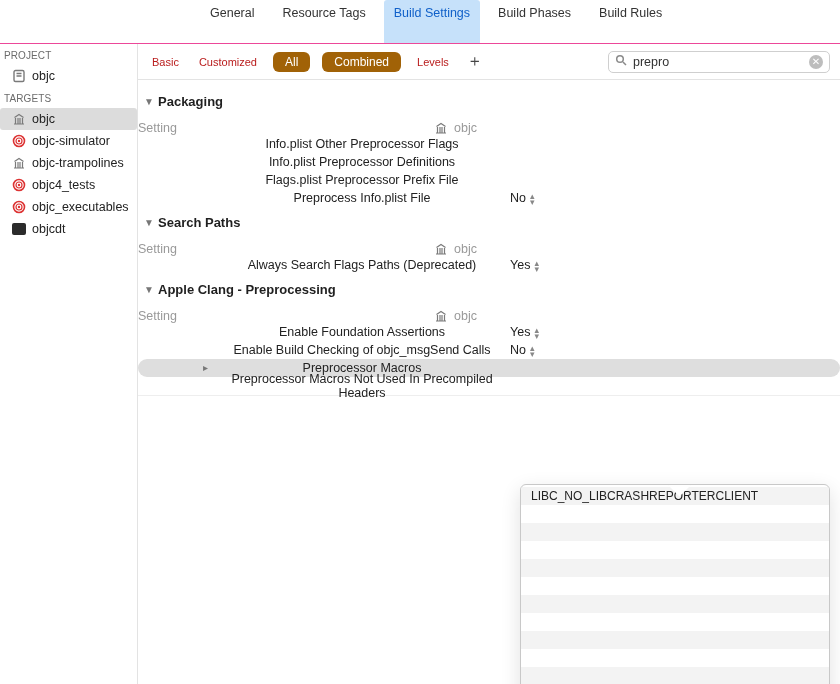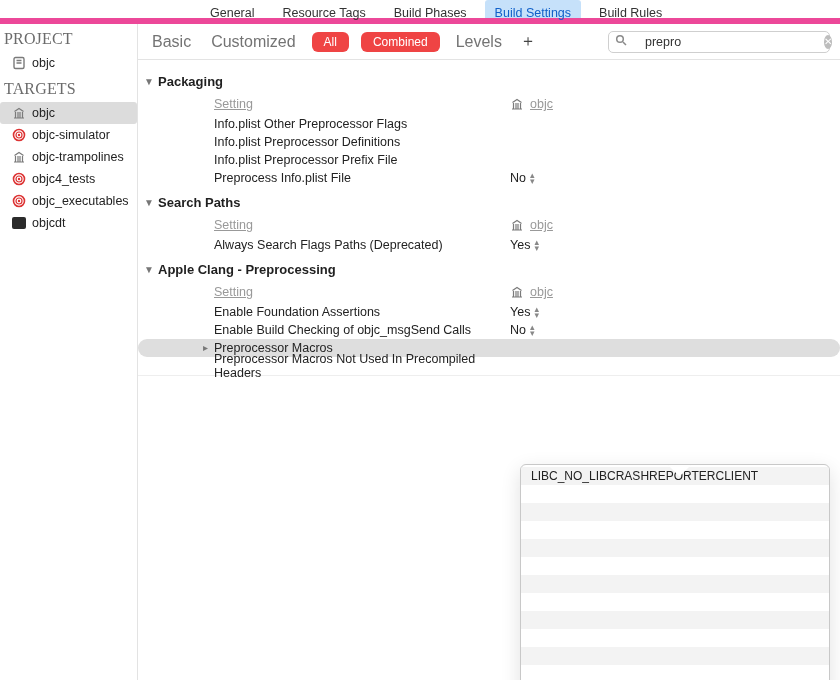--- a/index.html
+++ b/index.html
@@ -7,25 +7,25 @@
     margin: 0;
     font-family: -apple-system, "Helvetica Neue", Arial, sans-serif;
     font-size: 13px;
     color: #222;
     background: #fff;
     width: 840px;
     height: 684px;
     overflow: hidden;
   }
   .top-tabs {
-    height: 24px;
+    height: 44px;
     display: flex;
     align-items: stretch;
     padding-left: 200px;
-    border-bottom: 6px solid #ec4899;
+    border-bottom: 1px solid #ec4899;
     gap: 8px;
   }
   .top-tabs .tab {
     padding: 6px 10px 4px 10px;
     font-size: 12.5px;
     color: #333;
     cursor: default;
   }
   .top-tabs .tab.active {
     background: #c6e1fa;
@@ -35,25 +35,24 @@
   .main-row { display: flex; height: calc(684px - 28px); }
   .sidebar {
     width: 138px;
     border-right: 1px solid #e3e3e3;
     font-size: 12.5px;
     background: #fff;
     display: flex;
     flex-direction: column;
   }
   .side-header {
-    font-size: 16px;
+    font-size: 10px;
     color: #6b6b6b;
     padding: 6px 6px 4px 4px;
     letter-spacing: .01em;
-    font-family: Liberation Serif, serif;
   }
   .side-item {
     display: flex;
     align-items: center;
     gap: 6px;
     padding: 4px 6px 4px 12px;
     cursor: default;
   }
   .side-item.selected { background: #dcdcdc; border-radius: 3px; }
   .icon { width: 14px; height: 14px; display: inline-flex; align-items: center; justify-content: center; }
@@ -73,39 +72,39 @@
     background: #eee;
     border-radius: 6px;
     overflow: hidden;
   }
   .toolbar .seg .segbtn {
     font-size: 12px;
     padding: 3px 12px;
     color: #333;
     cursor: default;
   }
-  .toolbar .seg .segbtn.active { background: #ef4444; color: #fff; }
+  .toolbar .seg .segbtn.active { background: #a16207; color: #fff; }
   .toolbar .plain {
-    font-size: 16px;
-    color: #737373;
+    font-size: 11px;
+    color: #b91c1c;
     padding: 3px 4px;
   }
   .toolbar .plus {
     width: 20px; height: 20px; display: flex; align-items: center; justify-content: center;
     color: #444; font-size: 16px; cursor: default;
   }
   .spacer { flex: 1; }
   .search {
     width: 222px;
     height: 22px;
     border: 1px solid #cfcfcf;
     border-radius: 5px;
     display: flex; align-items: center;
     padding: 0 6px;
-    gap: 16px;
+    gap: 4px;
     color: #6e6e6e;
   }
   .search input {
     border: none; outline: none; flex: 1; font-size: 12.5px; color: #333; background: transparent;
   }
   .search .clear {
     width: 14px; height: 14px; border-radius: 50%; background: #bdbdbd; color: #fff;
     display: flex; align-items: center; justify-content: center; font-size: 10px; cursor: default;
   }
   .settings-body {
@@ -118,43 +117,41 @@
     display: flex; align-items: center;
     font-weight: 600;
     font-size: 13px;
     padding: 8px 0 4px 6px;
     color: #1f1f1f;
     gap: 4px;
   }
   .tri { font-size: 10px; color: #777; width: 10px; }
   .columns-header {
     display: flex;
-    padding-left: 76px;
     color: #999;
     font-size: 12.5px;
     height: 22px;
-    align-items: center;
-    text-decoration: underline;
+    align-items: flex-end;
   }
   .col-left { width: 296px; }
   .col-right { display: flex; align-items: center; gap: 6px; }
   .row {
     display: flex;
     padding-left: 76px;
     height: 18px;
     align-items: center;
     font-size: 12.5px;
     color: #222;
   }
-  .row .name { width: 296px; }
+  .row .name { width: 296px; text-align: center; }
   .row .name.expandable { position: relative; }
   .row .name.expandable::before {
     content: "▸"; position: absolute; left: -11px; color: #777; font-size: 10px; top: 1px;
   }
-  .row .value { color: #222; display: flex; align-items: center; gap: 4px; }
+  .row .value { color: #222; display: flex; align-items: flex-end; gap: 4px; }
   .arrows { font-size: 9px; color: #888; line-height: 6px; }
   .row.selected { background: #dedede; border-radius: 9px; }
   .stripe-rows { border-top: 1px solid #eee; }
   .stripe {
     height: 18px;
     border-bottom: 0;
   }
   .popover {
     position: absolute;
     right: 10px;
@@ -197,22 +194,22 @@
   .target-red svg circle.mid{ stroke:#d33; fill:none; stroke-width:1.2;}
   .target-red svg circle.dot{ fill:#d33; }
   .term-icon { width:14px;height:12px;background:#2b2b2b;border-radius:2px;}
 </style>
 </head>
 <body>
 
 <div class="top-tabs">
   <div class="tab">General</div>
   <div class="tab">Resource Tags</div>
+  <div class="tab active">Build Settings</div>
   <div class="tab">Build Phases</div>
-  <div class="tab active">Build Settings</div>
   <div class="tab">Build Rules</div>
 </div>
 
 <div class="main-row">
   <div class="sidebar">
     <div class="side-header">PROJECT</div>
     <div class="side-item">
       <span class="icon proj-icon">
         <svg width="14" height="14" viewBox="0 0 14 14">
             <rect x="2" y="1.5" width="10" height="11" rx="1.5"></rect>
@@ -320,21 +317,21 @@
           <span>objc</span>
         </div>
       </div>
       <div class="row">
         <div class="name">Info.plist Other Preprocessor Flags</div>
       </div>
       <div class="row">
         <div class="name">Info.plist Preprocessor Definitions</div>
       </div>
       <div class="row">
-        <div class="name">Info.plist Preprocessor Prefix File</div>
+        <div class="name">Flags.plist Preprocessor Prefix File</div>
       </div>
       <div class="row">
         <div class="name">Preprocess Info.plist File</div>
         <div class="value">
           <span>No</span>
           <span class="arrows">▴<br>▾</span>
         </div>
       </div>
 
       <div class="group-header">

